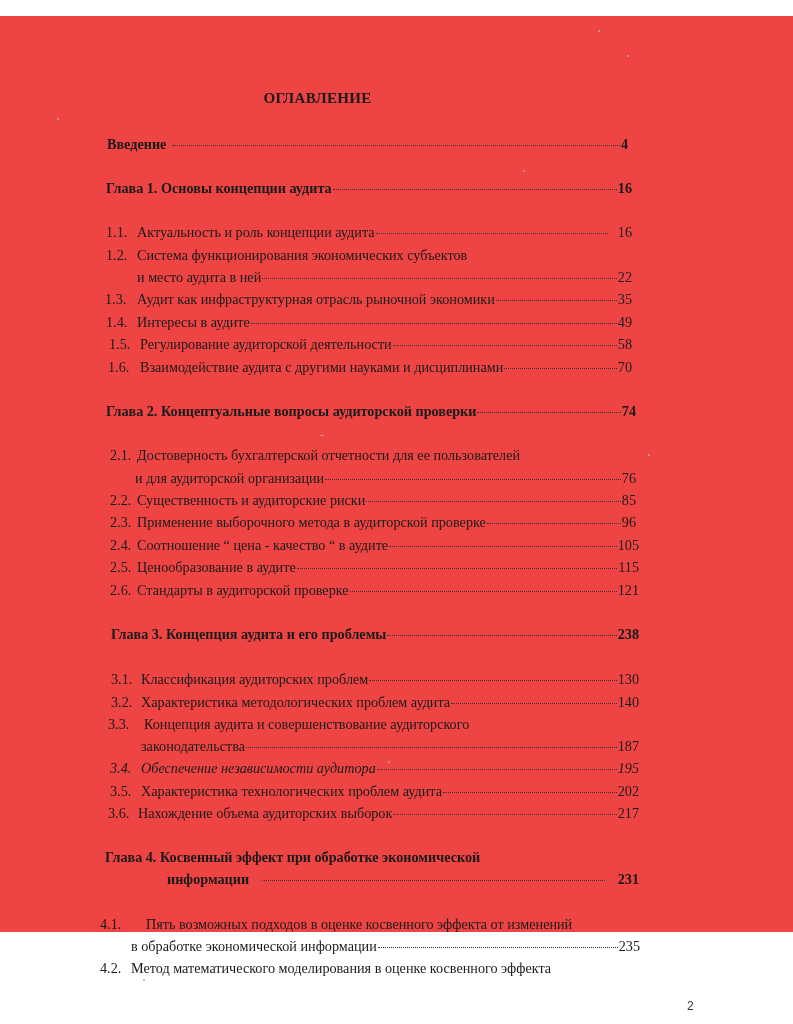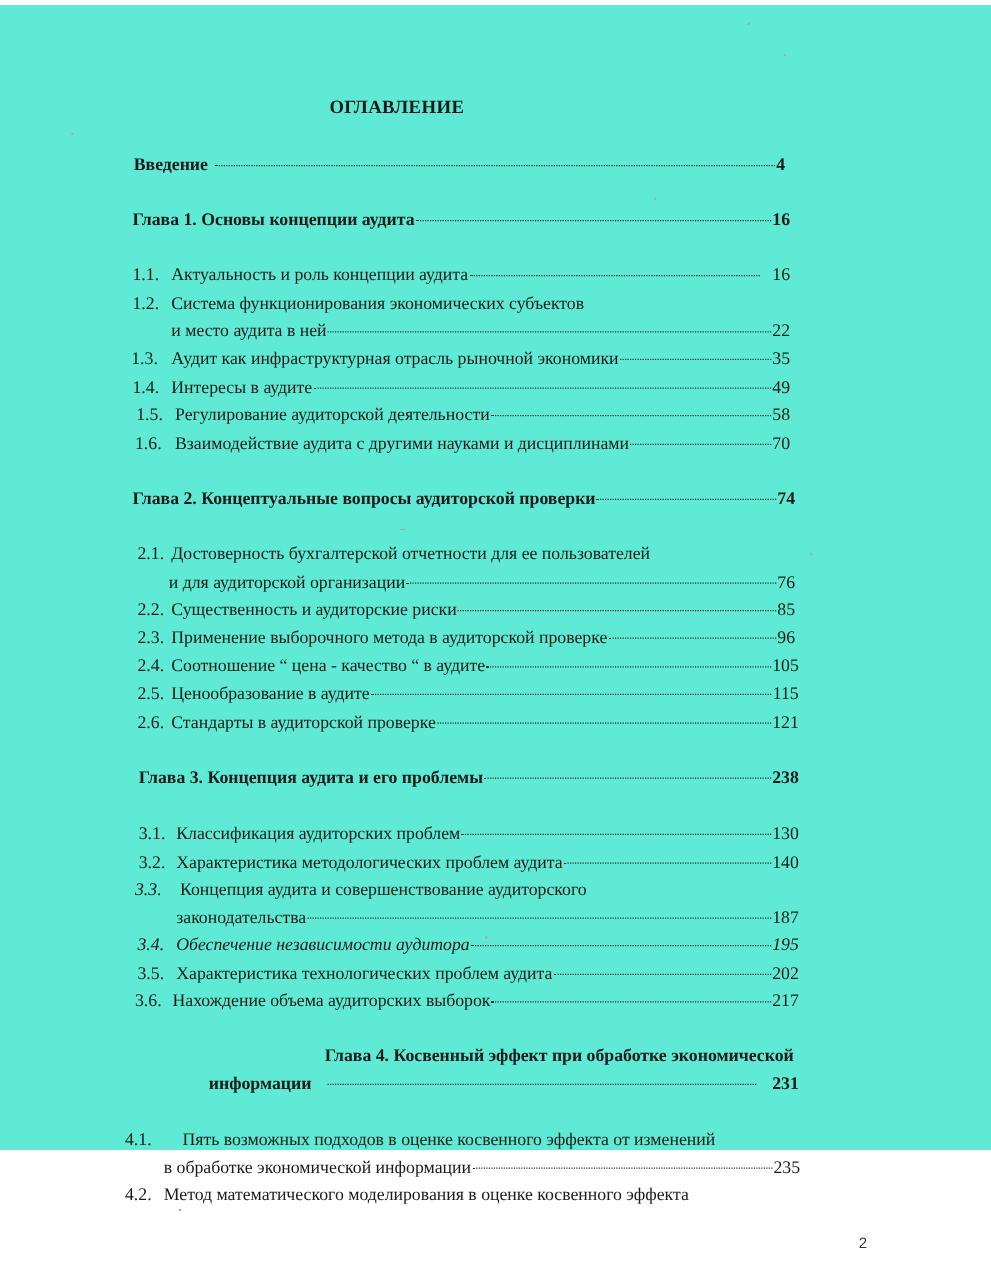--- a/index.html
+++ b/index.html
@@ -1,18 +1,18 @@
 <!DOCTYPE html>
 <html><head>
 <meta charset="utf-8">
 <style>
   html, body { margin: 0; padding: 0; background: #ffffff; }
   body { width: 793px; height: 1024px; position: relative; overflow: hidden;
          font-family: "Liberation Serif", "DejaVu Serif", serif; color: #1a1a1a; }
-  .page { position: absolute; left: 0; top: 4px; width: 793px; height: 916px; background: #5eead4; }
+  .page { position: absolute; left: 0; top: 16px; width: 793px; height: 916px; background: #ef4444; }
   .title { position: absolute; top: 74px; left: 0; width: 635px; text-align: center;
            font-weight: bold; font-size: 15px; letter-spacing: 0.3px; }
   .line { position: absolute; height: 20px; font-size: 14.2px; line-height: 20px;
           display: flex; align-items: baseline; white-space: nowrap; }
   .line.bold { font-weight: bold; font-size: 14.2px; }
   .num { display: inline-block; }
   .txt { display: inline-block; }
   .dots { flex: 1 1 auto; overflow: hidden; margin: 0 1px; position: relative; top: -3px;
           border-bottom: 1.5px dotted #333; height: 12px; min-width: 10px; }
   .pg { display: inline-block; text-align: right; }
@@ -149,21 +149,21 @@
   </div>
 
   <div class="line" style="top:676px; left:111px; width:528px;">
     <span class="num" style="width:30px;">3.2.</span>
     <span class="txt">Характеристика методологических проблем аудита</span>
     <span class="dots"></span>
     <span class="pg">140</span>
   </div>
 
   <div class="line" style="top:698px; left:108px; width:531px;">
-    <span class="num" style="width:36px;font-style:italic;">3.3.</span>
+    <span class="num" style="width:36px;">3.3.</span>
     <span class="txt">Концепция аудита и совершенствование  аудиторского</span>
   </div>
   <div class="line" style="top:720px; left:141px; width:498px;">
     <span class="txt">законодательства</span>
     <span class="dots"></span>
     <span class="pg">187</span>
   </div>
 
   <div class="line" style="top:742px; left:110px; width:529px;font-style:italic;">
     <span class="num" style="width:31px;">3.4.</span>
@@ -179,21 +179,21 @@
     <span class="pg">202</span>
   </div>
 
   <div class="line" style="top:787px; left:108px; width:531px;">
     <span class="num" style="width:30px;">3.6.</span>
     <span class="txt">Нахождение  объема  аудиторских   выборок</span>
     <span class="dots"></span>
     <span class="pg">217</span>
   </div>
 
-  <div class="line bold" style="top:831px; left:105px; width:530px;justify-content:flex-end;">
+  <div class="line bold" style="top:831px; left:105px; width:530px;">
     <span class="txt">Глава 4.  Косвенный эффект при обработке экономической</span>
   </div>
   <div class="line bold" style="top:853px; left:167px; width:472px;gap:12px;">
     <span class="txt">информации</span>
     <span class="dots"></span>
     <span class="pg">231</span>
   </div>
 
   <div class="line" style="top:898px; left:100px; width:540px;gap:15px;">
     <span class="num" style="width:31px;">4.1.</span>

